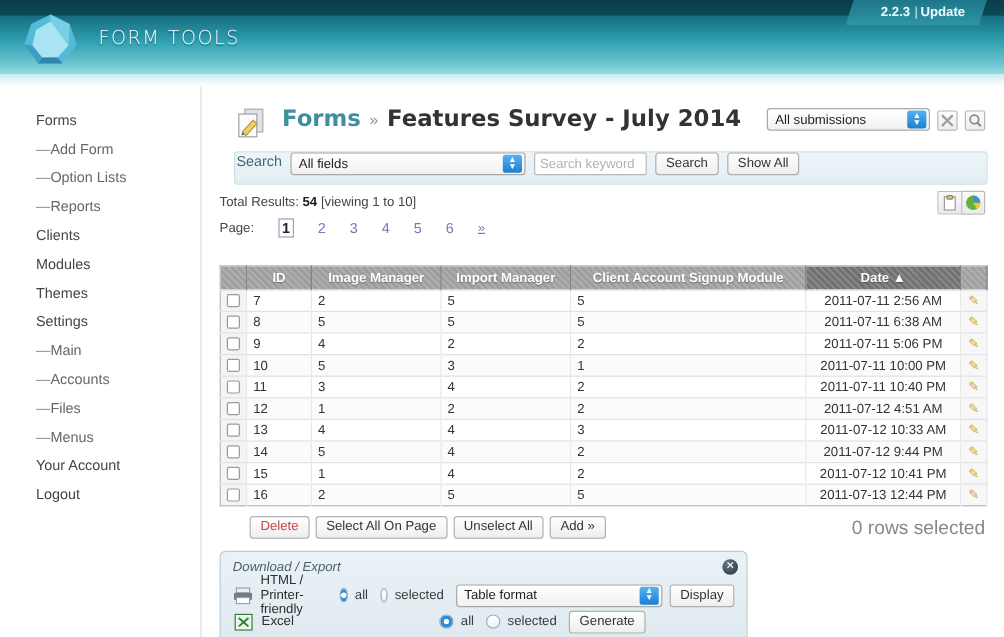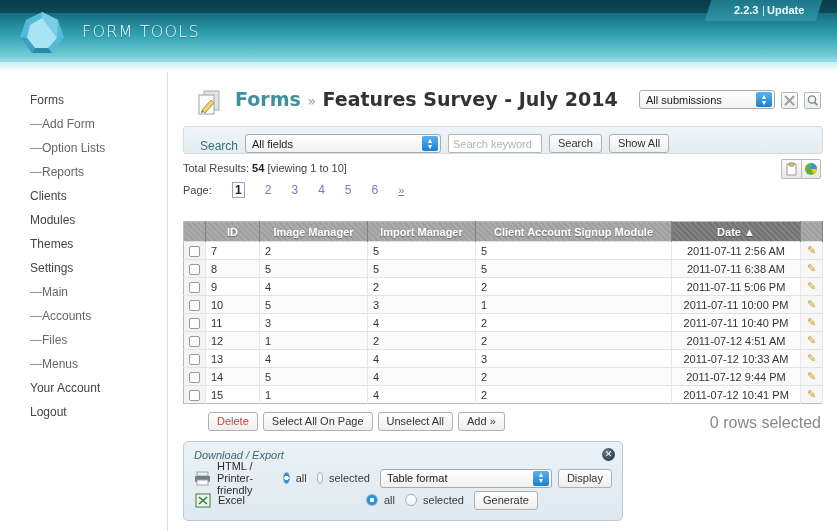--- a/index.html
+++ b/index.html
@@ -108,23 +108,24 @@
     display:flex; align-items:center; justify-content:center;
   }
 
   
   .search-bar {
     margin-top: 2px;
     height: 28px;
     background: linear-gradient(to bottom,#eef5f8,#e2edf2);
     border: 1px solid #cfdde4;
     border-radius: 3px;
-    display:flex; align-items:flex-end;
-    padding: 0 16px;
+    display:flex; align-items:flex-start;
+    padding: 0 1px;
     gap: 7px;
+    margin-left: 12px;
   }
   .search-bar .lbl { color:#3c6b7a; font-size:12px; }
   .search-sel { flex: 0 0 196px; }
   .search-input {
     width: 94px; height: 19px;
     border:1px solid #b7b7b7; border-radius:2px;
     background:#fff; font-size: 11px; padding: 0 4px; color:#333;
     font-family: inherit;
   }
   .search-input::placeholder { color:#b2b2b2; }
@@ -448,20 +449,29 @@
           <td class="c-date">2011-07-12 9:44 PM</td>
           <td class="c-edit"><span class="pencil">✎</span></td>
         </tr>
         <tr class="row">
           <td class="c-chk"><span class="cb"></span></td>
           <td>15</td>
           <td>1</td>
           <td>4</td>
           <td>2</td>
           <td class="c-date">2011-07-12 10:41 PM</td>
+          <td class="c-edit"><span class="pencil">✎</span></td>
+        </tr>
+        <tr class="row">
+          <td class="c-chk"><span class="cb"></span></td>
+          <td>16</td>
+          <td>2</td>
+          <td>5</td>
+          <td>5</td>
+          <td class="c-date">2011-07-13 12:44 PM</td>
           <td class="c-edit"><span class="pencil">✎</span></td>
         </tr>
       </tbody>
     </table>
 
     <div class="actions">
       <button class="btn danger">Delete</button>
       <button class="btn">Select All On Page</button>
       <button class="btn">Unselect All</button>
       <button class="btn">Add »</button>

